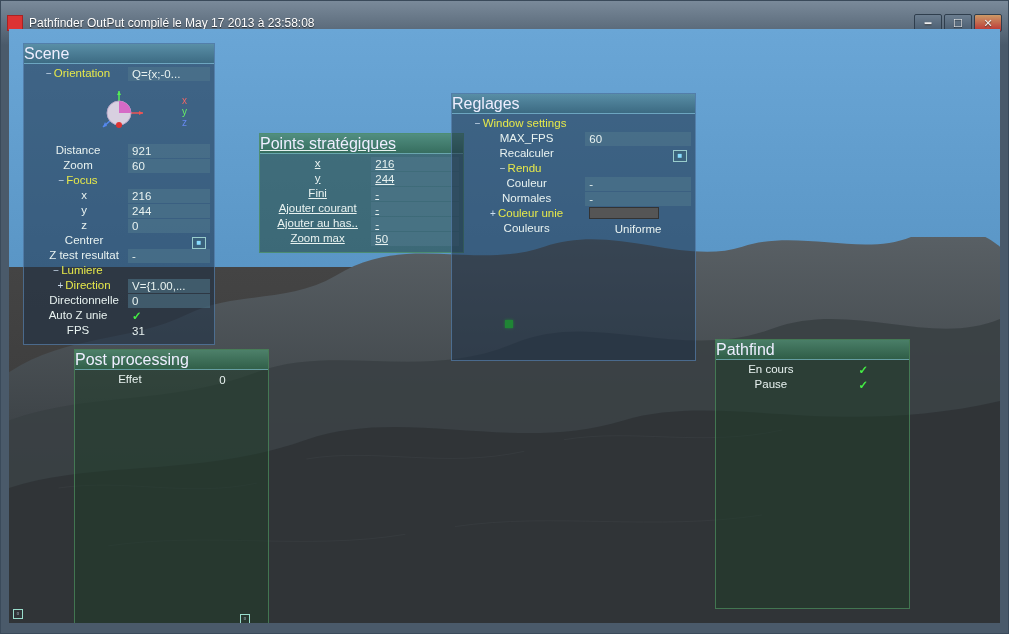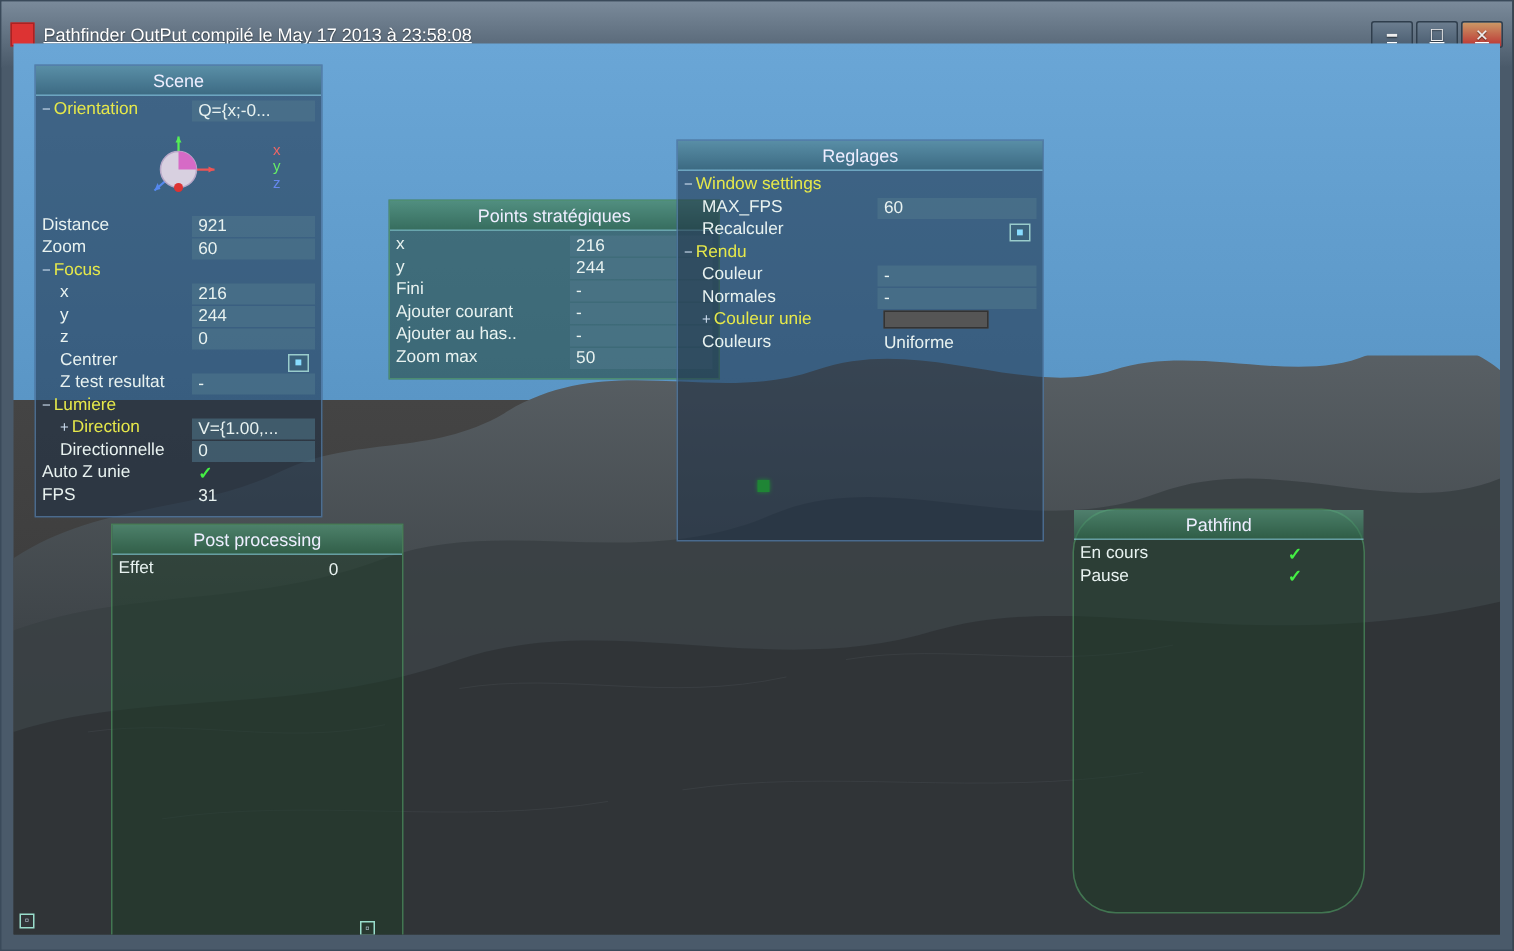--- a/index.html
+++ b/index.html
@@ -1,51 +1,51 @@
 <!DOCTYPE html>
 <html><head>
 <meta charset="utf-8">
 <style>
   * { box-sizing: border-box; margin: 0; padding: 0; font-family: "Segoe UI", Tahoma, sans-serif; }
   html, body { width: 1009px; height: 634px; overflow: hidden; background: #333; }
   .window-frame { width: 1009px; height: 634px; background: #4a5a6a; border: 1px solid #3a4a5a; position: relative; }
-  .titlebar { height: 44px; background: linear-gradient(#7a8a9a, #4a5a6a); display: flex; align-items: center; padding: 0 6px; color: #fff; font-size: 12px; text-shadow: 0 1px 1px rgba(0,0,0,.6); text-decoration: underline; }
+  .titlebar { height: 44px; background: linear-gradient(#7a8a9a, #4a5a6a); display: flex; align-items: center; padding: 0 6px; color: #fff; font-size: 12px; text-shadow: 0 1px 1px rgba(0,0,0,.6); }
   .titlebar .tb-icon { width: 16px; height: 16px; background: #d33; margin-right: 6px; border: 1px solid #a22; }
   .titlebar .tb-title { flex: 1; }
   .tb-buttons { display: flex; gap: 2px; }
   .tb-btn { width: 28px; height: 18px; background: linear-gradient(#6b7d8f,#4a5d70); border: 1px solid #2f3e4d; border-radius: 2px; display: flex; align-items: center; justify-content: center; color: #eee; font-size: 11px; cursor: pointer; }
   .tb-btn.close { background: linear-gradient(#c96,#b33); }
   .viewport { position: absolute; left: 8px; right: 8px; top: 28px; bottom: 10px; background: linear-gradient(#6aa6d6 0%, #5a96c6 40%, #444 40%, #333 100%); overflow: hidden; }
   .terrain { position: absolute; left: 0; right: 0; bottom: 0; height: 65%; }
   .terrain svg { width: 100%; height: 100%; display: block; }
   .green-dot { position: absolute; width: 8px; height: 8px; background: #2e2; left: 50%; top: 49%; box-shadow: 0 0 3px #2e2; }
 
   .panel { position: absolute; background: rgba(30,54,50,0.55); border: 1px solid rgba(90,180,170,0.55); font-size: 12px; color: #e8f2f0; }
   .panel.blue { background: rgba(30,48,70,0.55); border-color: rgba(100,150,200,0.55); }
   .panel.green { background: rgba(30,60,40,0.50); border-color: rgba(90,170,110,0.55); }
-  .panel-title { height: 20px; background: linear-gradient(rgba(100,160,180,0.7), rgba(60,110,130,0.7)); text-align: center; line-height: 20px; font-weight: 500; font-size: 12px; color: #eef; border-bottom: 1px solid rgba(130,190,220,0.5); }
+  .panel-title { height: 20px; background: linear-gradient(rgba(100,160,180,0.7), rgba(60,110,130,0.7)); line-height: 20px; font-weight: 500; font-size: 16px; color: #eef; border-bottom: 1px solid rgba(130,190,220,0.5); }
   .panel.green .panel-title { background: linear-gradient(rgba(90,160,130,0.65), rgba(50,110,80,0.65)); }
   .panel-body { padding: 2px 4px 6px 4px; }
   .row { display: flex; align-items: center; height: 15px; line-height: 15px; font-size: 11.5px; }
-  .row .label { flex: 0 0 55%; white-space: nowrap; overflow: hidden; }
+  .row .label { flex: 0 0 55%; white-space: nowrap; overflow: hidden; text-align: center; }
   .row .val { flex: 1; background: rgba(80,120,140,0.55); padding: 0 4px; height: 14px; line-height: 14px; color: #e8f2f0; }
   .row .val.plain { background: transparent; }
   .row .indent1 { padding-left: 12px; }
   .section { color: #e6e84a; }
   .expander { color: #cde; margin-right: 2px; font-size: 10px; }
   .chk { width: 14px; height: 12px; border: 1px solid #9cc; background: rgba(60,100,120,0.6); display: inline-block; }
   .chk.on::after { content: "■"; color: #8df; font-size: 8px; display: block; text-align: center; line-height: 9px; }
   .tick { color: #4e4; font-weight: bold; }
-  .valgreen { color: #8e6; }
+  .valgreen { color: #8e6; text-align: center; }
 
   #panel-scene { left: 14px; top: 14px; width: 192px; }
-  #panel-points { left: 250px; top: 104px; width: 221px; }
+  #panel-points { left: 250px; top: 104px; width: 205px; text-decoration: underline; }
   #panel-reglages { left: 442px; top: 64px; width: 245px; height: 268px; }
   #panel-postproc { left: 65px; top: 320px; width: 195px; height: 280px; }
-  #panel-pathfind { left: 706px; top: 310px; width: 195px; height: 270px; border-radius: 29px; }
+  #panel-pathfind { left: 706px; top: 310px; width: 195px; height: 270px; }
 
   .gizmo { width: 60px; height: 56px; margin: 4px auto 2px auto; position: relative; }
   .gizmo svg { width: 100%; height: 100%; }
   .axis-labels { position: absolute; right: -38px; top: 10px; font-size: 10px; line-height: 11px; }
   .axis-labels .ax-x { color: #e66; }
   .axis-labels .ax-y { color: #6e6; }
   .axis-labels .ax-z { color: #68e; }
   .color-swatch { width: 70px; height: 12px; background: #555; border: 1px solid #333; display: inline-block; }
   .mini-btn { position: absolute; width: 10px; height: 10px; border: 1px solid #9dc; font-size: 8px; line-height: 8px; text-align: center; color: #cde; bottom: 4px; }
 </style>

